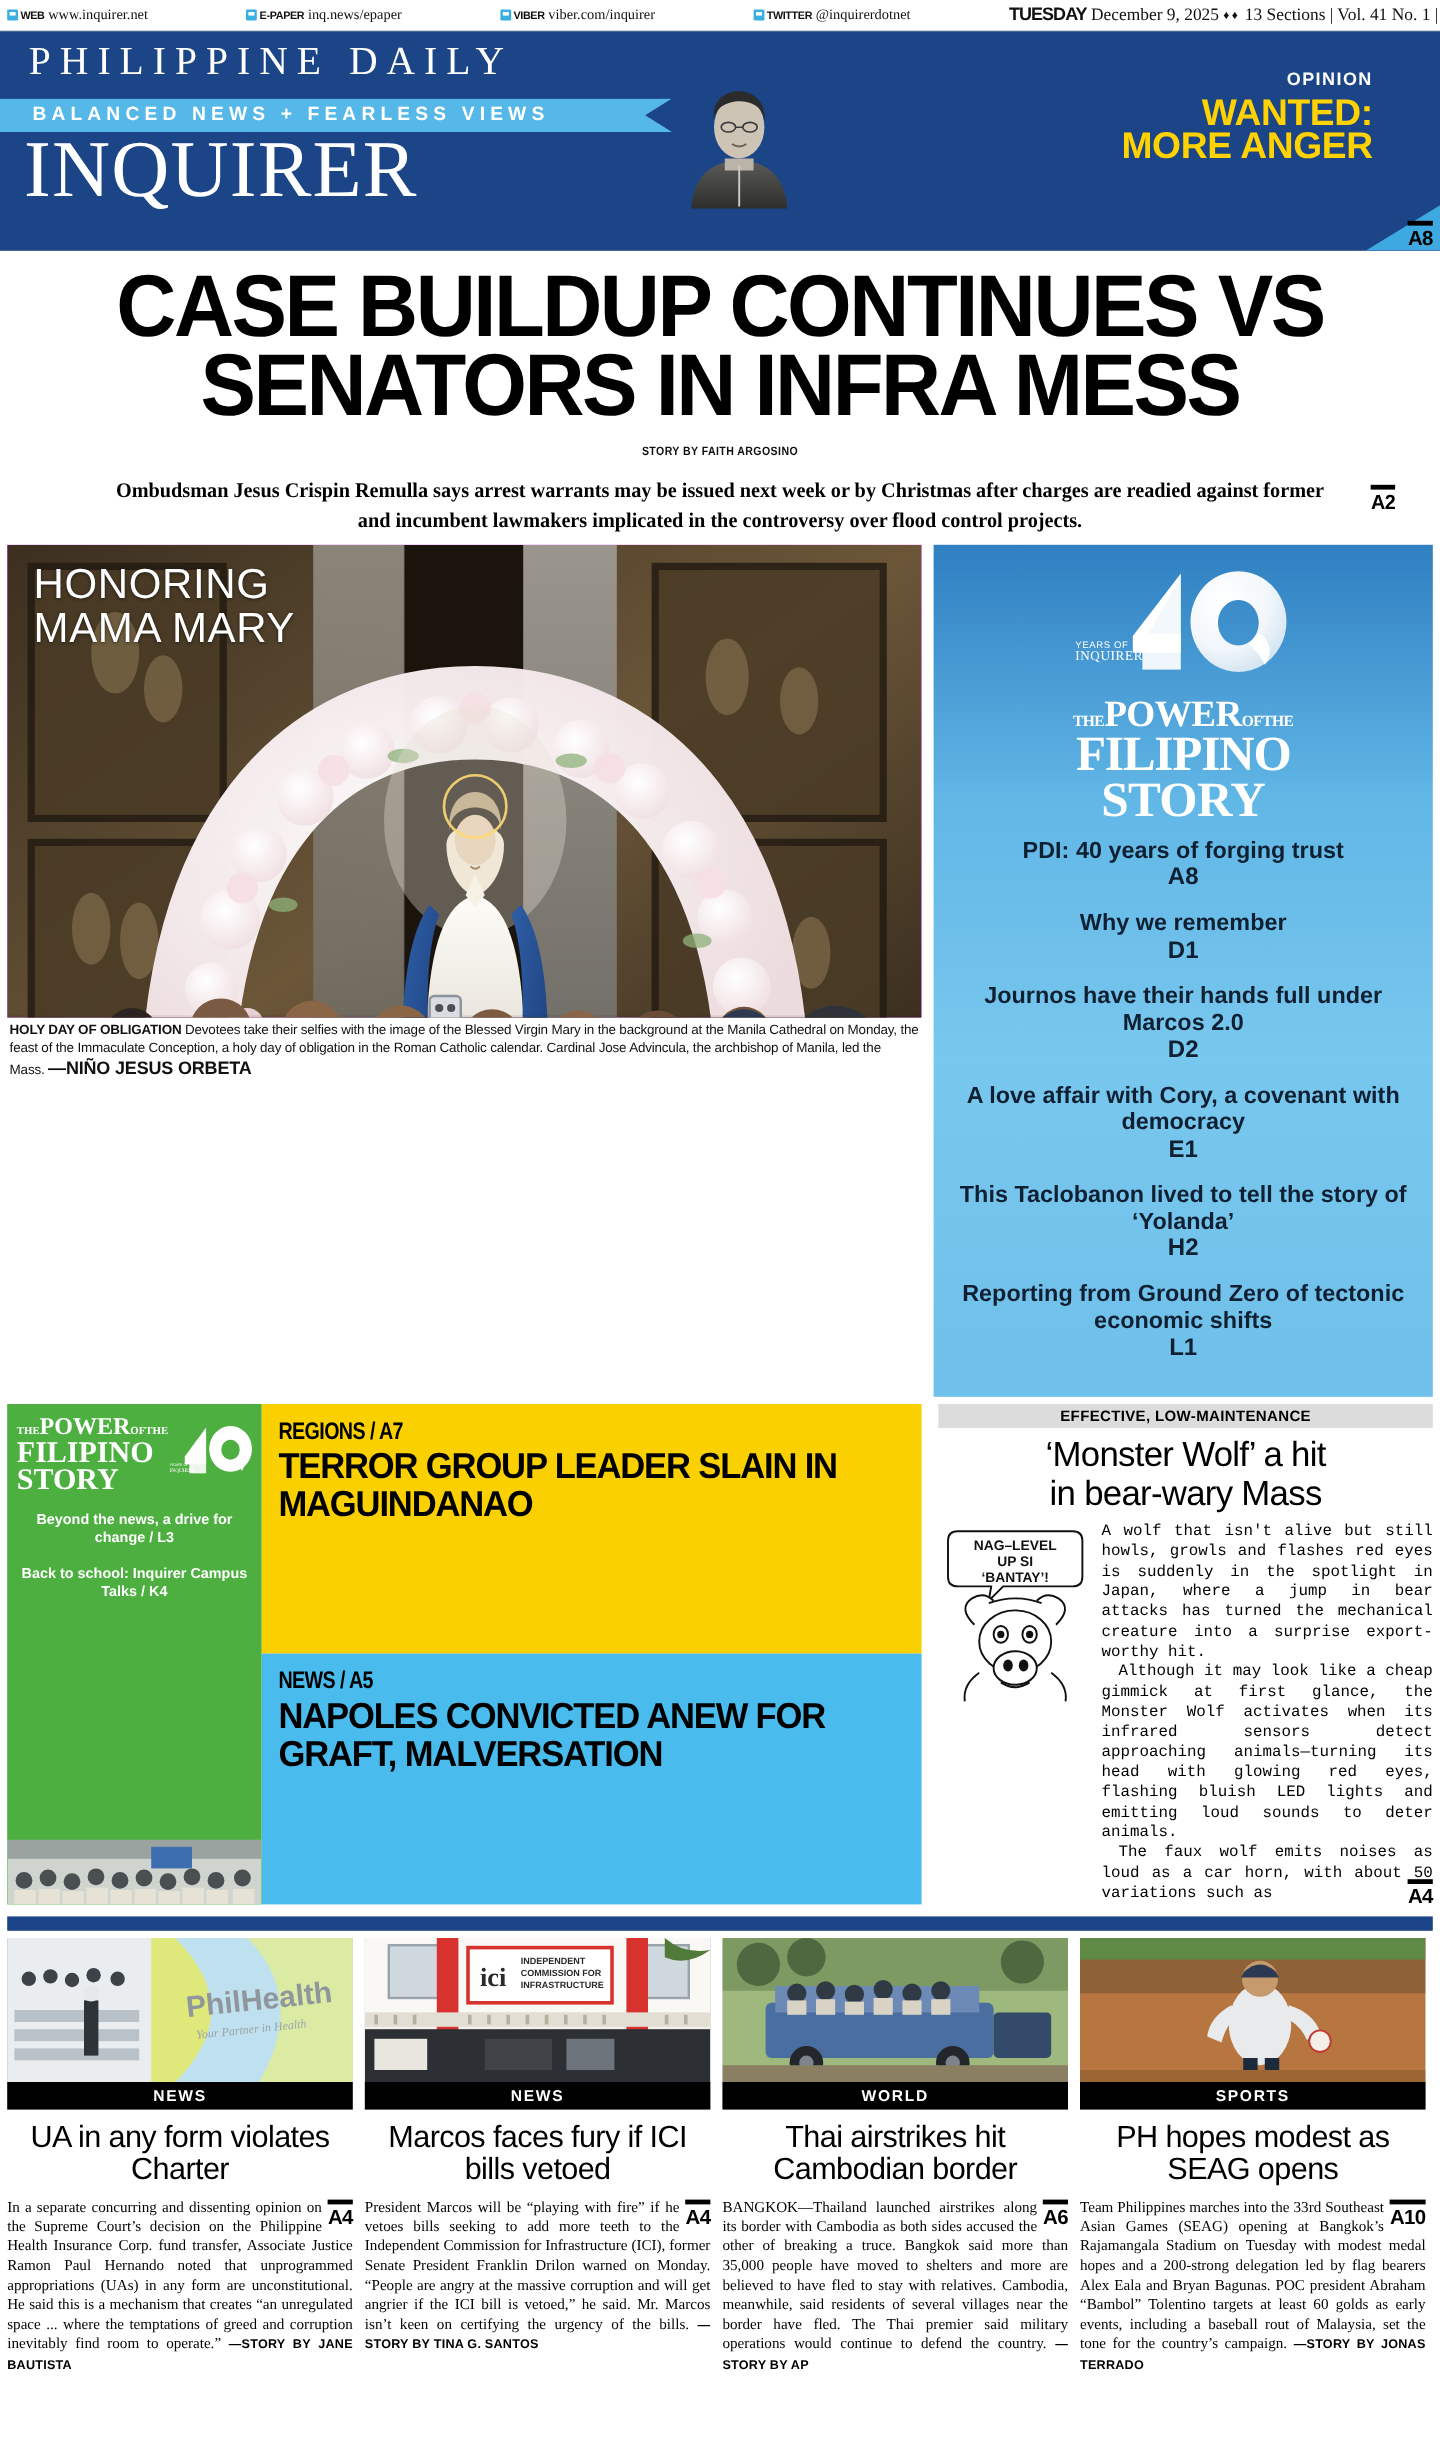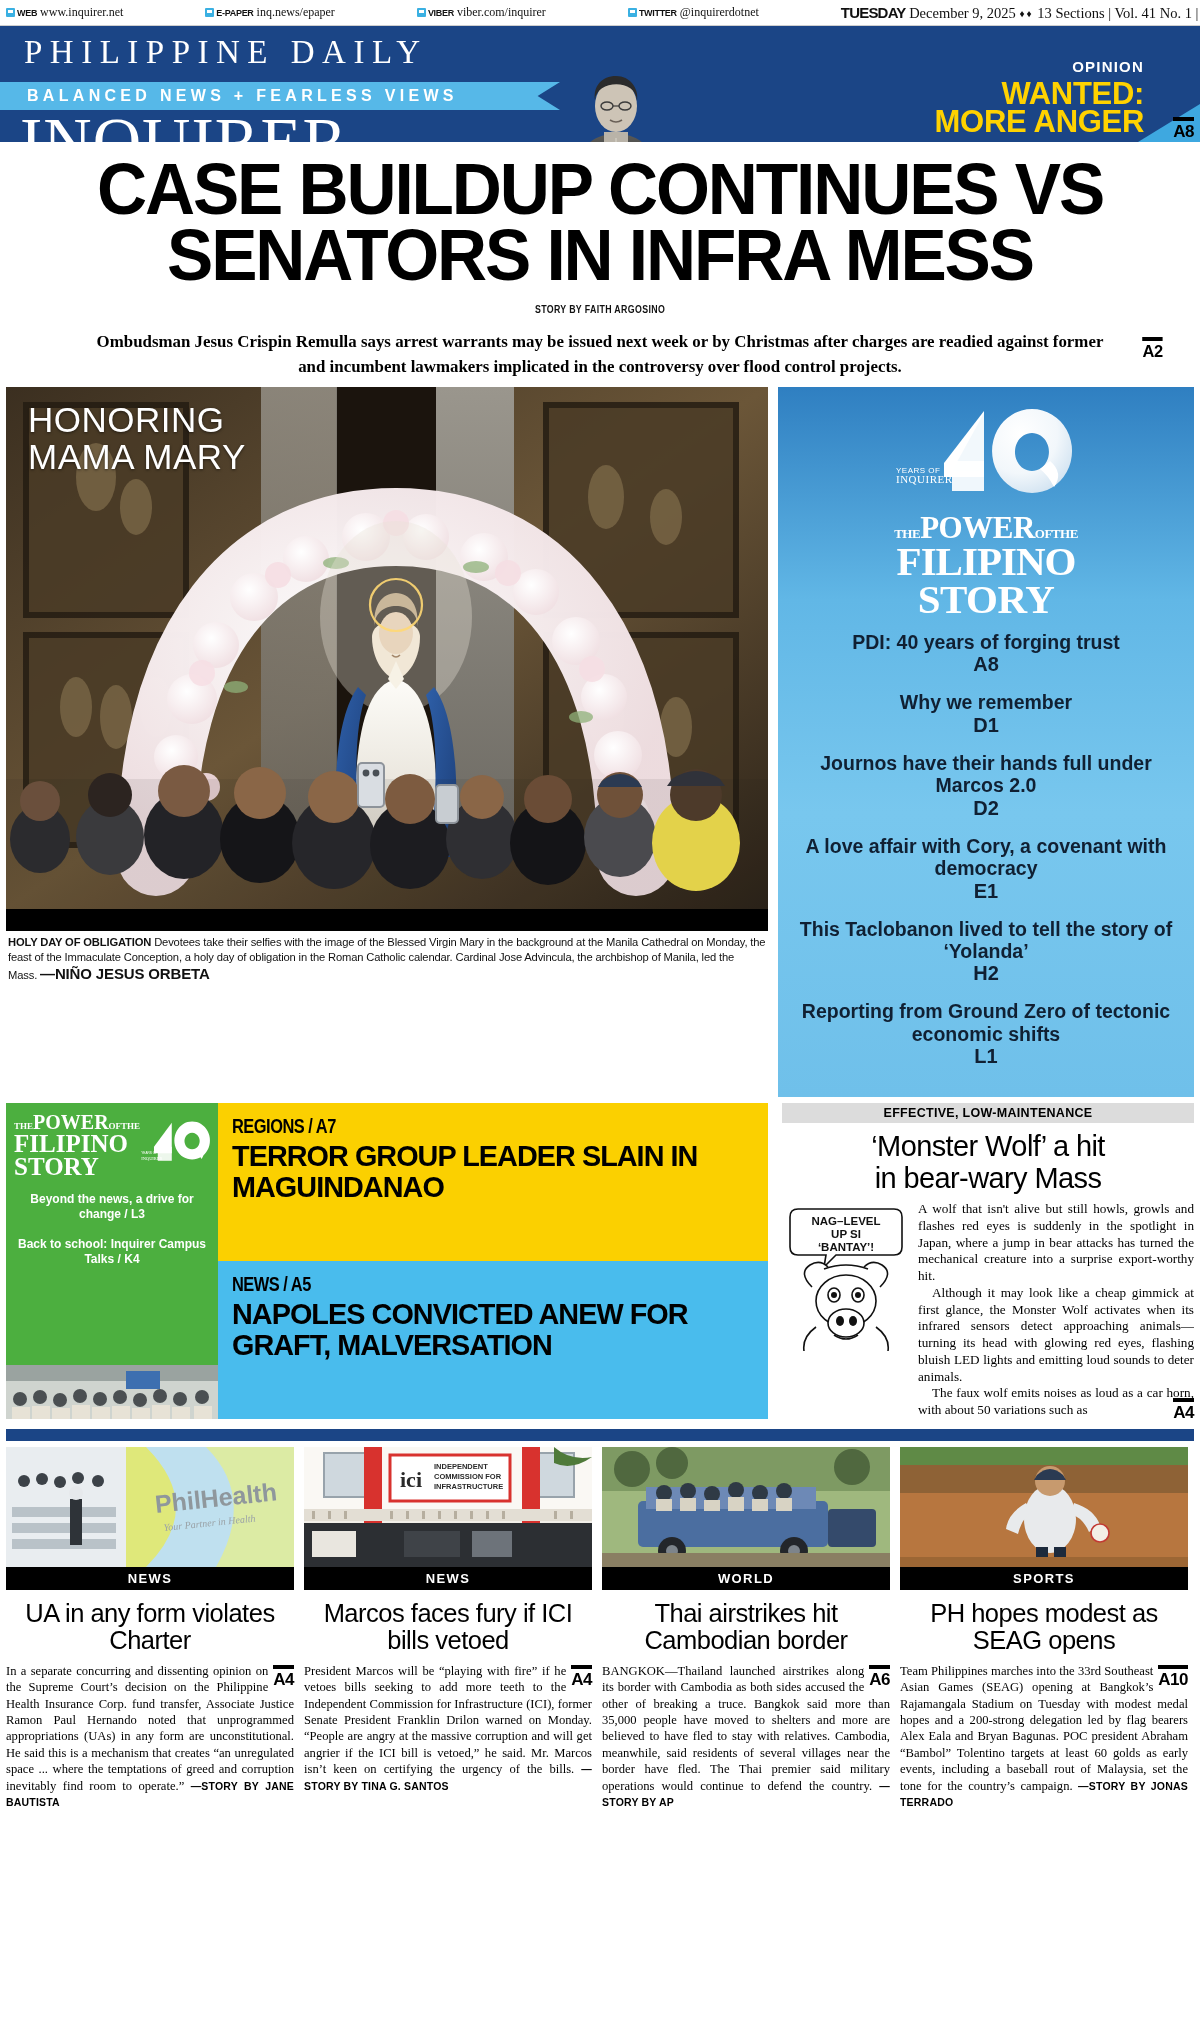--- a/index.html
+++ b/index.html
@@ -45,21 +45,21 @@
   }
   .tb-date .dow {
     font-family: "Liberation Sans", sans-serif;
     font-weight: bold; font-size: 15px; letter-spacing: -0.8px;
   }
   .tb-date .dm { font-size: 10px; letter-spacing: 2px; vertical-align: 1px; }
 
   
   .masthead {
     position: relative;
-    height: 116px;
+    height: 183px;
     background: #1b4586;
     overflow: hidden;
   }
   .mh-phil {
     position: absolute; left: 24px; top: 8px;
     color: #fff; font-family: "Liberation Serif", serif;
     font-size: 33px; letter-spacing: 7.5px; white-space: nowrap;
   }
   .mh-tagwrap {
     position: absolute; left: 0; top: 56px; width: 560px; height: 28px;
@@ -139,22 +139,22 @@
     padding: 14px 58px 0;
     color: #000;
     transform: scaleX(0.97);
   }
   .deck-ref { position: absolute; right: 6px; top: 22px; }
 
   
   .photorow { display: flex; gap: 10px; padding: 8px 6px 0; }
   .photo-wrap { width: 762px; position: relative; }
   .photo {
-    width: 762px; height: 544px; position: relative; overflow: hidden;
-    background: #000000;
+    width: 762px; height: 394px; position: relative; overflow: hidden;
+    background: #d946ef;
   }
   .photo-overlay {
     position: absolute; left: 22px; top: 14px;
     color: #fff; font-family: "Liberation Sans", sans-serif;
     font-size: 35px; line-height: 1.06; letter-spacing: 0.5px;
     text-shadow: 0 1px 3px rgba(0,0,0,.55);
   }
   .caption {
     font-family: "Liberation Sans", sans-serif;
     font-size: 11.2px; line-height: 1.32;
@@ -234,21 +234,21 @@
     text-align: center; font-size: 29px; line-height: 1.1;
     letter-spacing: -0.6px; padding: 8px 0 6px; color: #000;
   }
   .wolf-body { display: flex; gap: 8px; }
   .wolf-toon { width: 128px; flex: 0 0 128px; position: relative; }
   .wolf-text {
     flex: 1; font-family: "Liberation Serif", serif;
     font-size: 13.2px; line-height: 1.27; text-align: justify; color: #000;
     position: relative;
   }
-  .wolf-text p { text-indent: 14px; }
+  .wolf-text p { text-indent: 14px; font-family: Liberation Mono, monospace; }
   .wolf-text p:first-child { text-indent: 0; }
   .wolf-ref { position: absolute; right: 0; bottom: -2px; }
 
   
   .bottomrule { height: 12px; background: #1b4586; margin: 10px 6px 0; }
   .quad { display: flex; gap: 10px; padding: 6px 6px 0; }
   .qcol { width: 288px; }
   .q-photo { width: 100%; height: 120px; overflow: hidden; position: relative; background:#bbb; }
   .q-tag {
     background: #000; color: #fff; text-align: center;

